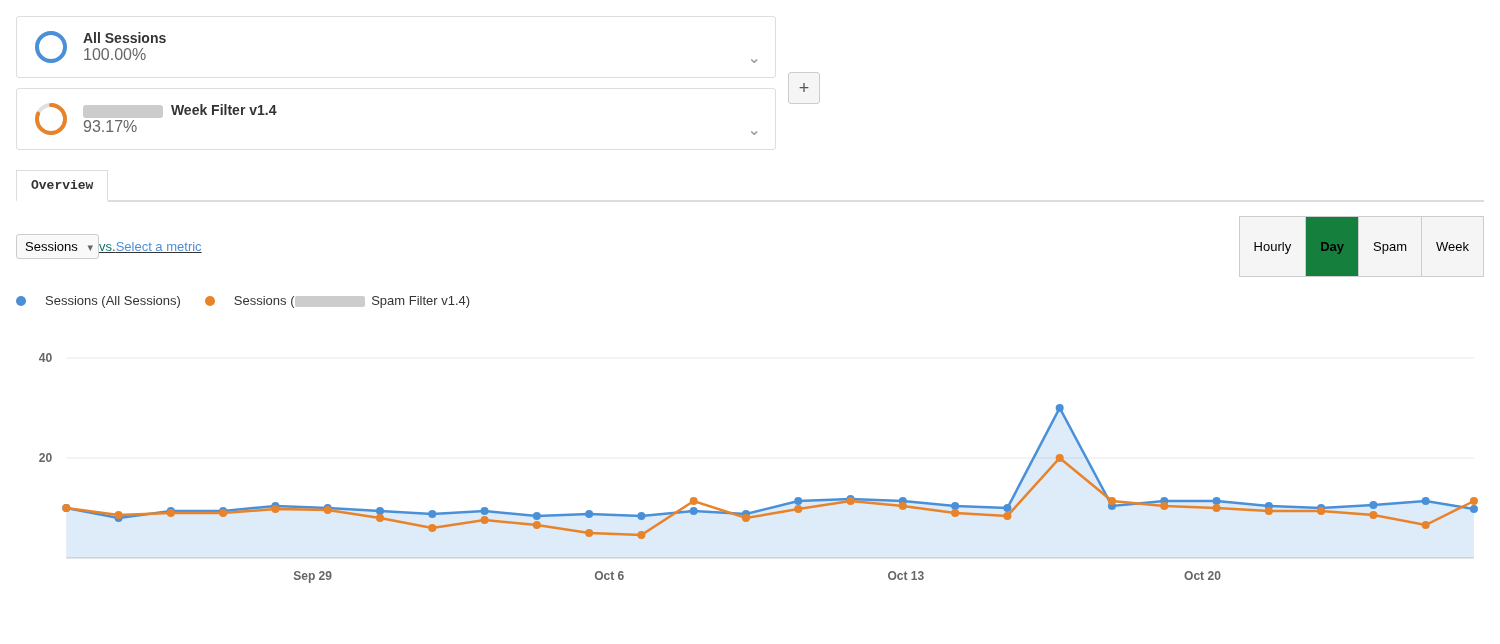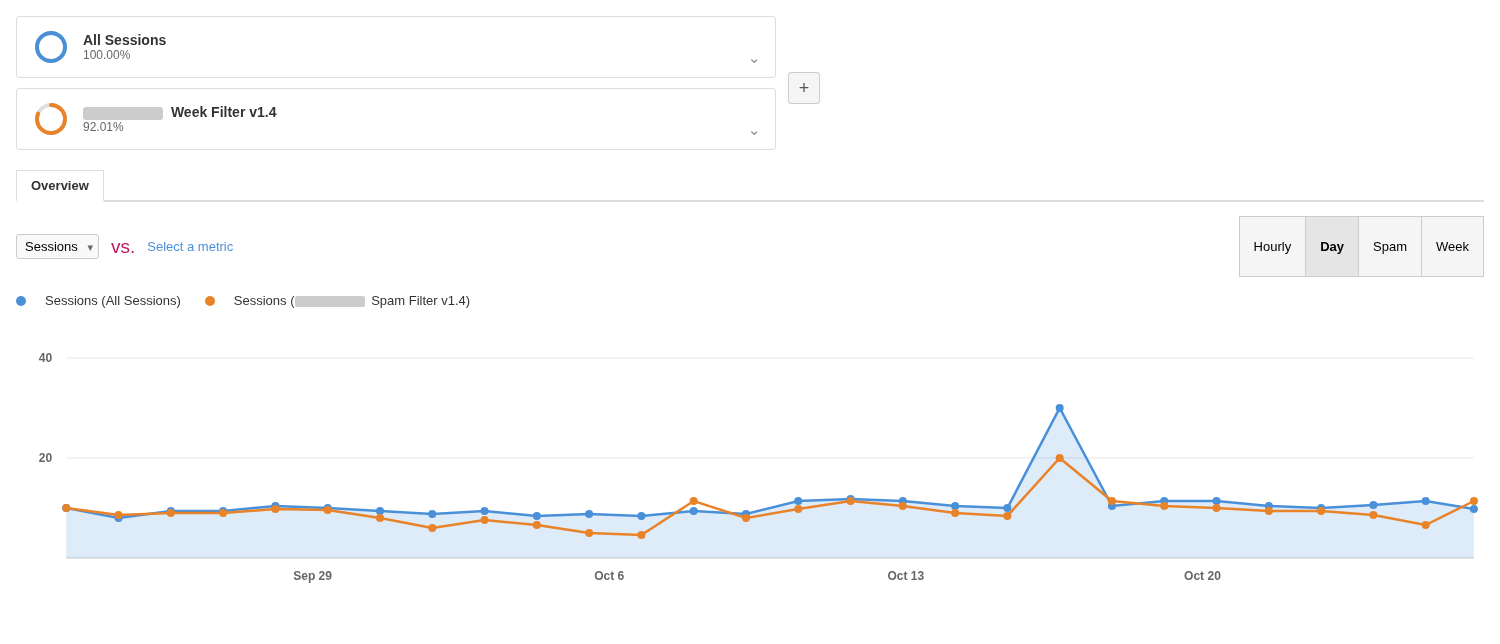--- a/index.html
+++ b/index.html
@@ -29,21 +29,21 @@
       gap: 12px;
     }
 
     .segment-info .segment-name {
       font-size: 14px;
       font-weight: 600;
       color: #333;
     }
 
     .segment-info .segment-pct {
-      font-size: 12px;
+      font-size: 16px;
       color: #666;
     }
 
     .chevron-icon {
       color: #999;
       font-size: 16px;
       cursor: pointer;
     }
 
     
@@ -88,20 +88,21 @@
       height: 13px;
       vertical-align: middle;
       margin-right: 4px;
     }
 
     
     .tabs-bar {
       border-bottom: 2px solid #ddd;
       max-width: 1480px;
       margin: 10px 0 14px 0;
+      font-family: Liberation Mono, monospace;
     }
 
     .tab-btn {
       display: inline-block;
       padding: 7px 14px;
       font-size: 13px;
       font-weight: 700;
       cursor: pointer;
       border: 1px solid transparent;
       border-bottom: none;
@@ -120,21 +121,22 @@
       display: flex;
       align-items: center;
       justify-content: space-between;
       margin-bottom: 16px;
       max-width: 1480px;
     }
 
     .controls-left {
       display: flex;
       align-items: center;
-      gap: 12px;
+      gap: 0;
+      text-decoration: underline;
     }
 
     .sessions-dropdown {
       border: 1px solid #ccc;
       border-radius: 3px;
       padding: 4px 20px 4px 8px;
       font-size: 13px;
       background: #f9f9f9;
       cursor: pointer;
       appearance: none;
@@ -151,22 +153,22 @@
       position: absolute;
       right: 6px;
       top: 50%;
       transform: translateY(-50%);
       pointer-events: none;
       font-size: 11px;
       color: #666;
     }
 
     .vs-text {
-      color: #be185d;
-      font-size: 19px;
+      color: #0f766e;
+      font-size: 13px;
     }
 
     .select-metric-link {
       color: #4A90D9;
       cursor: pointer;
       font-size: 13px;
       text-decoration: none;
     }
 
     .time-buttons {
@@ -181,21 +183,21 @@
       font-size: 13px;
       cursor: pointer;
       border-right: none;
     }
 
     .time-btn:last-child {
       border-right: 1px solid #ccc;
     }
 
     .time-btn.active {
-      background: #e5e5e5;
+      background: #15803d;
       font-weight: 600;
     }
 
     
     .legend-row {
       display: flex;
       align-items: center;
       gap: 24px;
       margin-bottom: 10px;
       font-size: 13px;
@@ -270,21 +272,21 @@
       <div class="segment-left">
         <svg class="donut-svg" viewBox="0 0 40 40">
           <circle cx="20" cy="20" r="14" fill="none" stroke="#e0e0e0" stroke-width="4"></circle>
           <circle cx="20" cy="20" r="14" fill="none" stroke="#E8832A" stroke-width="4" stroke-dasharray="71 17" stroke-linecap="round" transform="rotate(-90 20 20)"></circle>
         </svg>
         <div class="segment-info">
           <div class="segment-name">
             <span class="blurred-name"></span>
             <span>Week Filter v1.4</span>
           </div>
-          <div class="segment-pct">92.01%</div>
+          <div class="segment-pct">93.17%</div>
         </div>
       </div>
       <span class="chevron-icon">⌄</span>
     </div>
   </div>
 
   <div class="add-btn">+</div>
 </div>
 
 <div class="tabs-bar">

